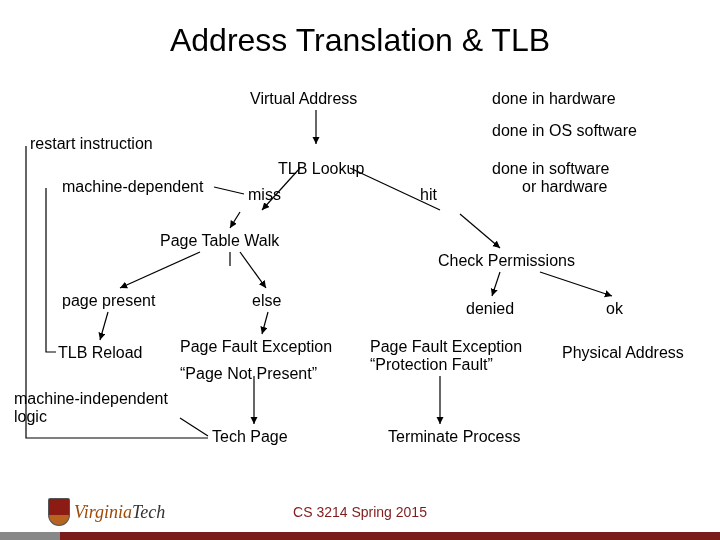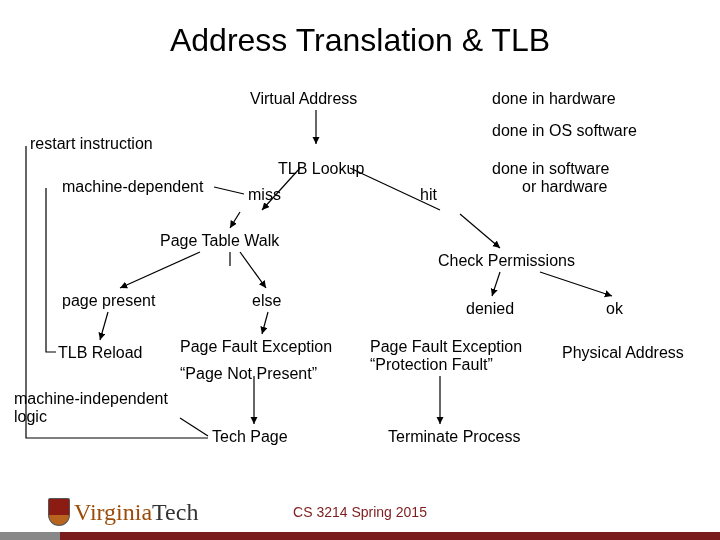--- a/index.html
+++ b/index.html
@@ -46,21 +46,22 @@
   }
   .logo-shield {
     width: 22px;
     height: 28px;
     background: linear-gradient(180deg,#8c1c13 0%,#8c1c13 60%,#b8641e 60%,#b8641e 100%);
     border: 1px solid #555;
     border-radius: 2px 2px 50% 50% / 2px 2px 40% 40%;
   }
   .logo-text {
     font-family: "Times New Roman", serif;
-    font-size: 24px;
+    font-style: italic;
+    font-size: 18px;
     color: #333;
   }
   .logo-text .m { color:#9c4a07; }
   .bar {
     position: absolute;
     left: 0;
     bottom: 0;
     height: 8px;
     width: 720px;
     display: flex;

